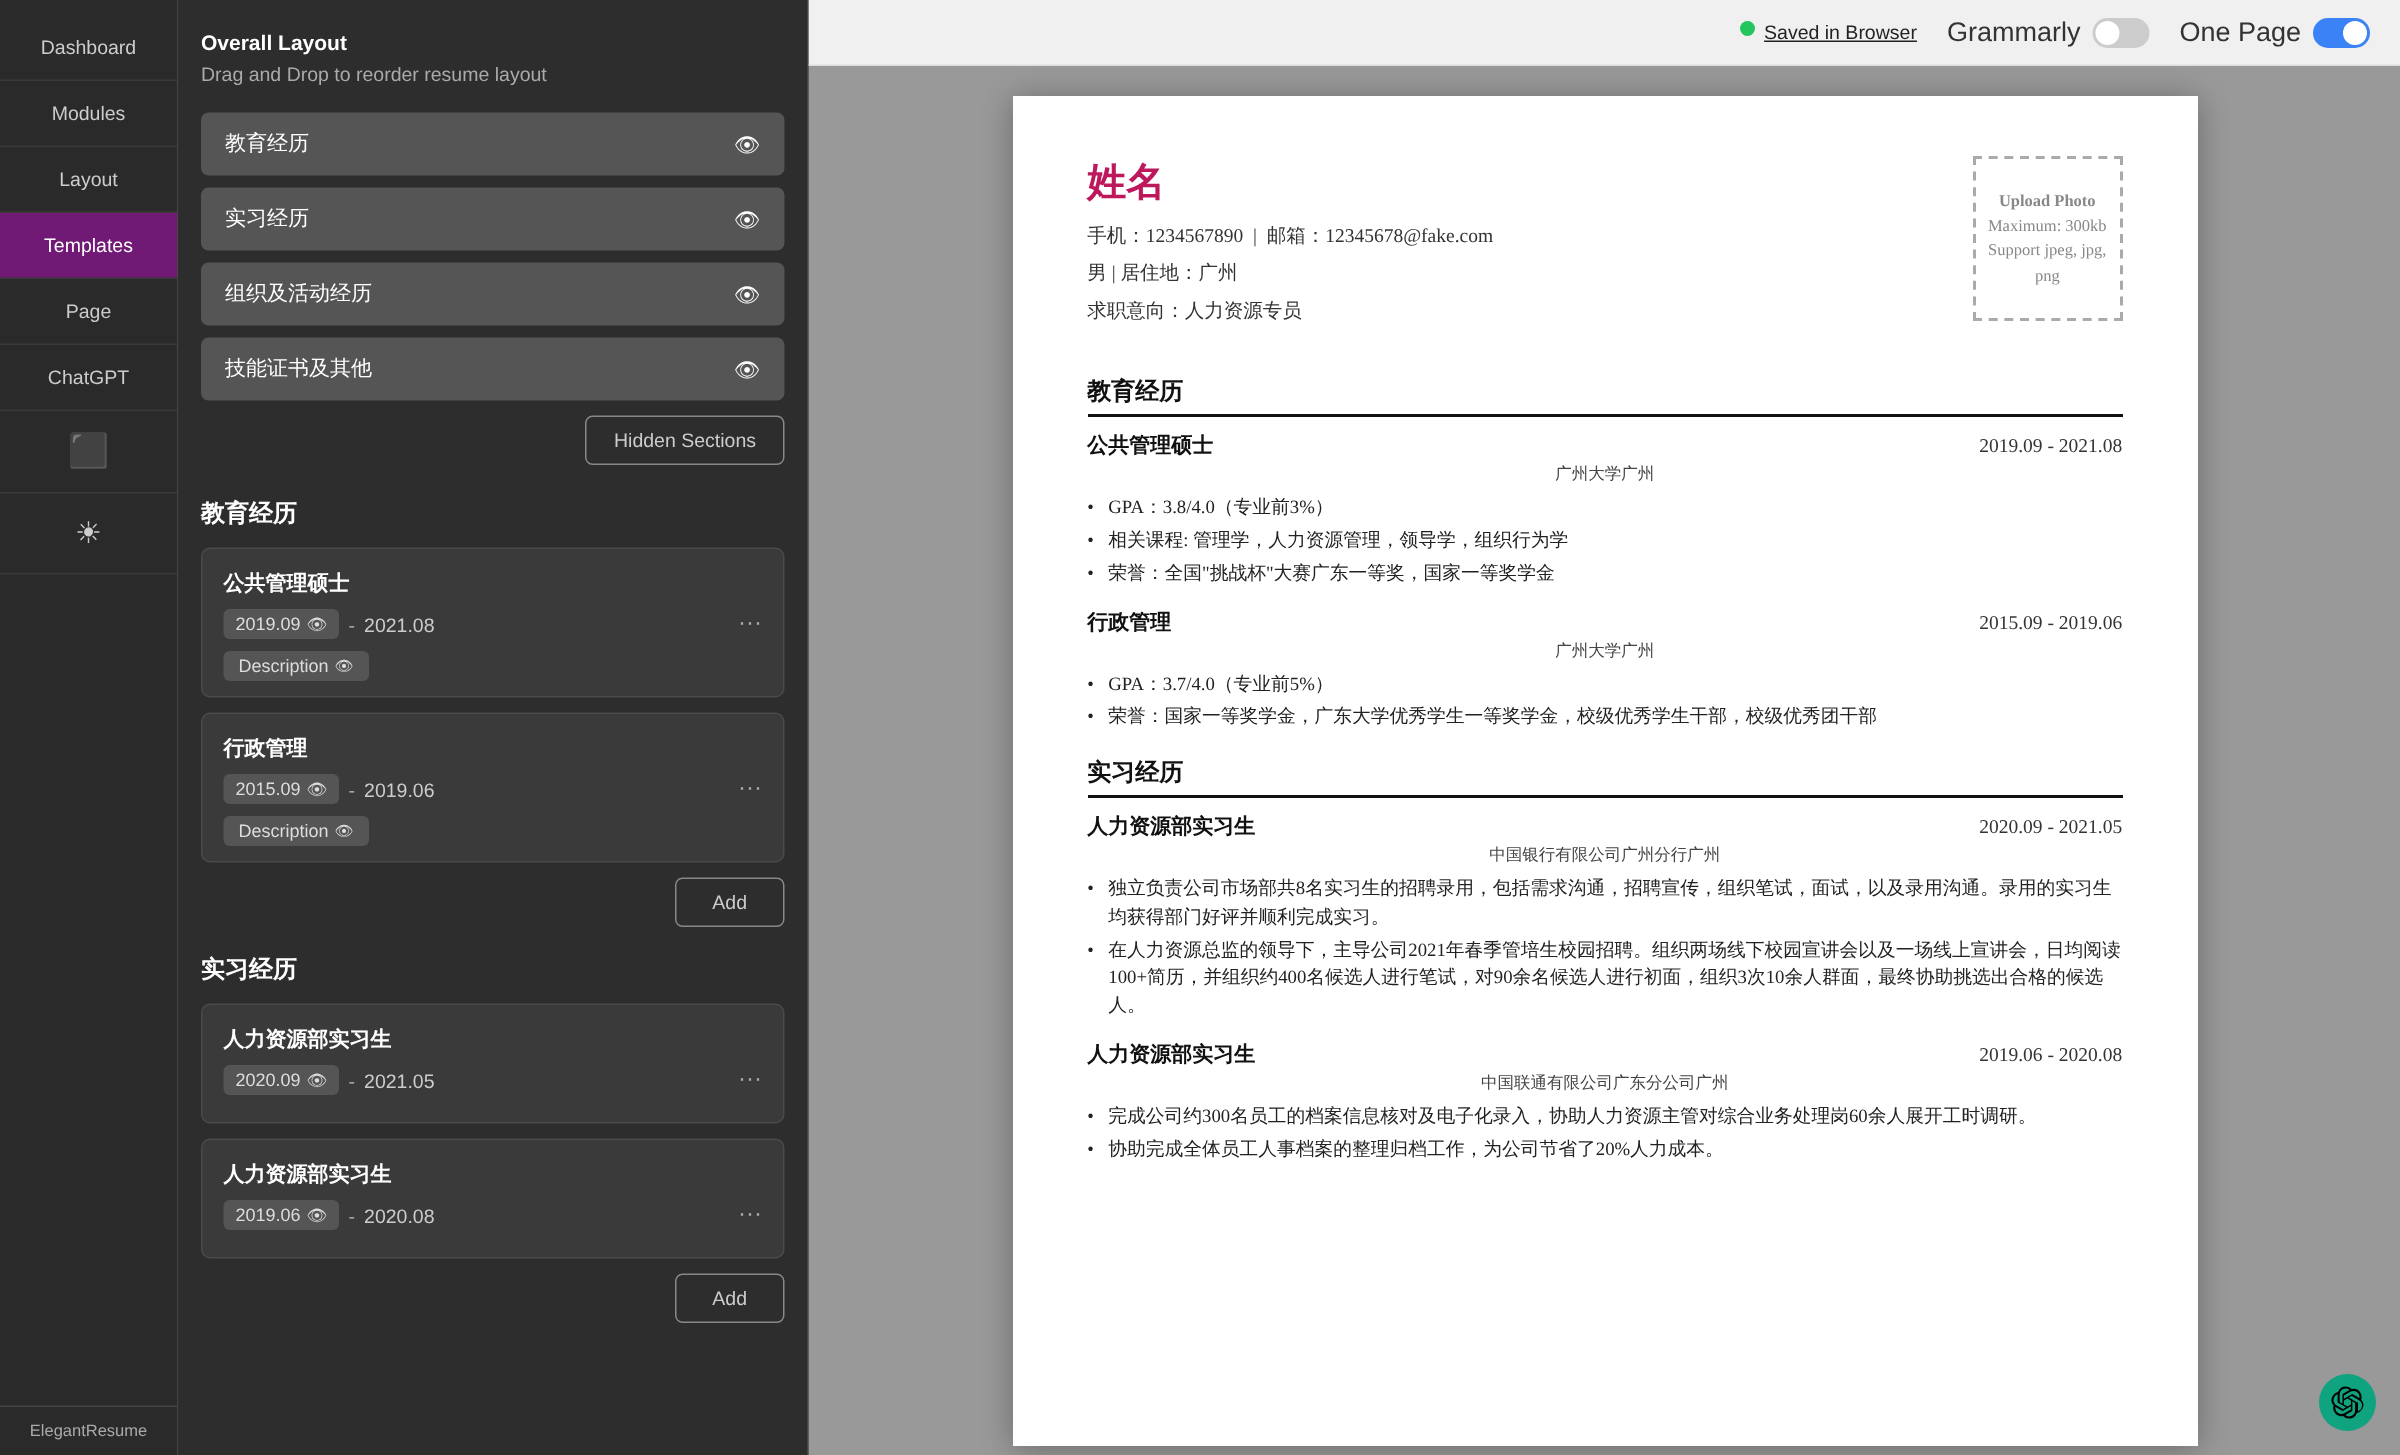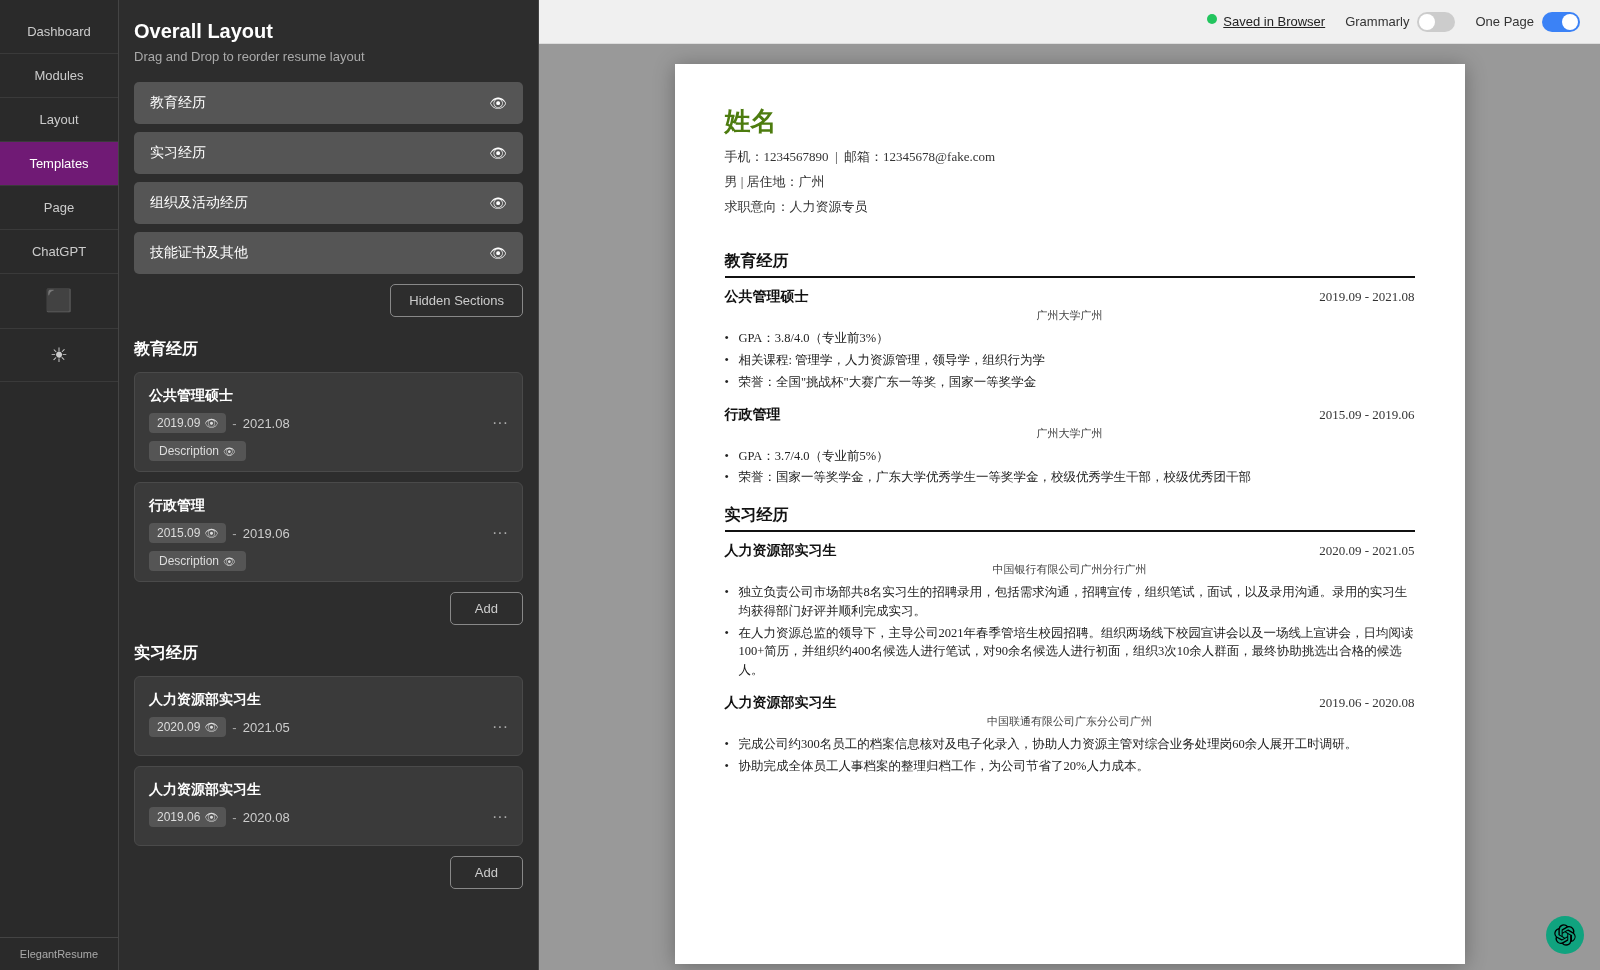--- a/index.html
+++ b/index.html
@@ -42,21 +42,21 @@
 
     
     .middle-panel {
       width: 420px;
       background: #2d2d2d;
       overflow-y: auto;
       padding: 20px 15px;
       flex-shrink: 0;
       border-right: 1px solid #444;
     }
-    .panel-title { color: #fff; font-size: 20px; font-weight: 600; margin-bottom: 6px; }
+    .panel-title { color: #fff; font-size: 14px; font-weight: 600; margin-bottom: 6px; }
     .panel-subtitle { color: #aaa; font-size: 13px; margin-bottom: 18px; }
 
     
     .layout-section {
       background: #555;
       border-radius: 5px;
       padding: 12px 16px;
       margin-bottom: 8px;
       display: flex;
       align-items: center;
@@ -129,21 +129,21 @@
       align-items: center;
       justify-content: flex-end;
       padding: 0 20px;
       gap: 20px;
       border-bottom: 1px solid #ddd;
       flex-shrink: 0;
     }
     .saved-indicator { display: flex; gap: 6px; font-size: 13px; color: #333; }
     .green-dot { width: 10px; height: 10px; background: #22c55e; border-radius: 50%; flex-shrink: 0; }
     .saved-link { color: #222; text-decoration: underline; font-size: 13px; }
-    .toggle-wrap { display: flex; align-items: center; gap: 8px; font-size: 13px; color: #333; }
+    .toggle-wrap { display: flex; align-items: center; gap: 8px; font-size: 18px; color: #333; }
     .toggle {
       width: 38px; height: 20px; border-radius: 10px; position: relative; cursor: pointer;
     }
     .toggle.off { background: #ccc; }
     .toggle.on { background: #3b82f6; }
     .toggle-knob {
       width: 16px; height: 16px; background: white; border-radius: 50%;
       position: absolute; top: 2px; transition: left 0.2s;
     }
     .toggle.off .toggle-knob { left: 2px; }
@@ -163,21 +163,21 @@
       min-height: 900px;
       padding: 40px 50px;
       box-shadow: 0 2px 20px rgba(0,0,0,0.3);
       position: relative;
       font-family: 'SimSun', 'STSong', serif;
     }
 
     
     .resume-header { display: flex; justify-content: space-between; margin-bottom: 30px; }
     .resume-header-left { flex: 1; }
-    .resume-name { font-size: 26px; font-weight: 700; color: #4d7c0f; margin-bottom: 8px; }
+    .resume-name { font-size: 26px; font-weight: 700; color: #be185d; margin-bottom: 8px; }
     .resume-contact { font-size: 13px; color: #333; margin-bottom: 4px; line-height: 1.6; }
     .upload-photo-box {
       width: 100px;
       height: 110px;
       border: 2px dashed #aaa;
       display: flex;
       flex-direction: column;
       align-items: center;
       justify-content: center;
       font-size: 11px;
@@ -412,20 +412,25 @@
 
       <div class="resume-header">
         <div class="resume-header-left">
           <div class="resume-name">姓名</div>
           <div class="resume-contact">
             <span>手机：1234567890</span>&nbsp;&nbsp;|&nbsp;&nbsp;<span>邮箱：12345678@fake.com</span>
           </div>
           <div class="resume-contact">男 | 居住地：广州</div>
           <div class="resume-contact">求职意向：人力资源专员</div>
         </div>
+        <div class="upload-photo-box">
+          <span style="font-weight:600;">Upload Photo</span>
+          <span>Maximum: 300kb</span>
+          <span>Support jpeg, jpg, png</span>
+        </div>
       </div>
 
       <div class="resume-section">
         <div class="resume-section-title">教育经历</div>
 
         <div class="resume-entry">
           <div class="resume-entry-header">
             <span class="entry-title">公共管理硕士</span>
             <span class="entry-date">2019.09 - 2021.08</span>
           </div>

